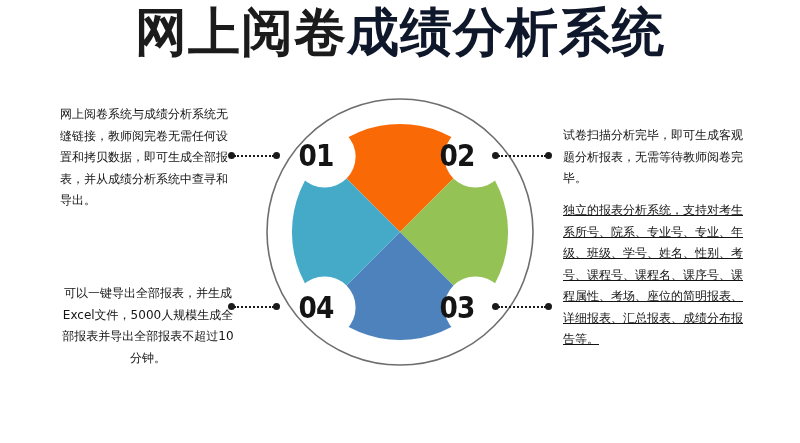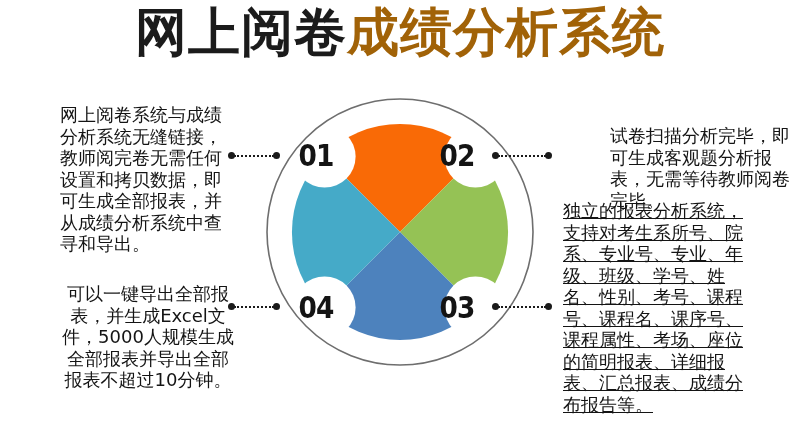--- a/index.html
+++ b/index.html
@@ -9,21 +9,21 @@
   }
   #stage{position:absolute;left:0;top:0;width:800px;height:443px;}
 
   
   #title{
     position:absolute;left:0;top:2px;width:800px;height:62px;
     text-align:center;white-space:nowrap;
     font-size:52px;line-height:60px;font-weight:700;letter-spacing:1px;
   }
   #title .t-black{color:#1b1b1b;text-align:center;}
-  #title .t-cyan{color:#a16207;}
+  #title .t-cyan{color:#0f172a;}
 
   
   #diagram{position:absolute;left:265px;top:97px;width:270px;height:270px;}
   #diagram svg{display:block;width:270px;height:270px;overflow:visible;}
 
   .num{
     position:absolute;width:54px;height:34px;line-height:34px;text-align:center;
     font-size:30px;font-weight:700;color:#141414;
     font-family:"DejaVu Sans","Liberation Sans",sans-serif;
     letter-spacing:-1px;transform:scaleX(.88);
@@ -43,26 +43,26 @@
     border-top:2px dotted #1a1a1a;
   }
   #conn-01{left:228px;top:151px;width:52px;}
   #conn-04{left:228px;top:302px;width:52px;}
   #conn-02{left:492px;top:151px;width:60px;}
   #conn-03{left:492px;top:302px;width:60px;}
 
   
   .blk{
     position:absolute;color:#141414;
-    font-size:18px;line-height:21.5px;
+    font-size:12px;line-height:21.5px;
     font-family:"DejaVu Sans","Liberation Sans",sans-serif;
   }
   #blk-01{left:60px;top:104px;width:176px;text-align:left;}
   #blk-04{left:60px;top:283px;width:176px;text-align:center;}
-  #blk-02{left:563px;top:125px;width:186px;margin-left:47px;}
+  #blk-02{left:563px;top:125px;width:186px;}
   #blk-03{left:563px;top:200px;width:190px;text-decoration:underline;}
 </style>
 </head>
 <body>
 
 <div id="stage">
 
   <div id="title">
     <span class="t-black">网上阅卷</span><span class="t-cyan">成绩分析系统</span>
   </div>

